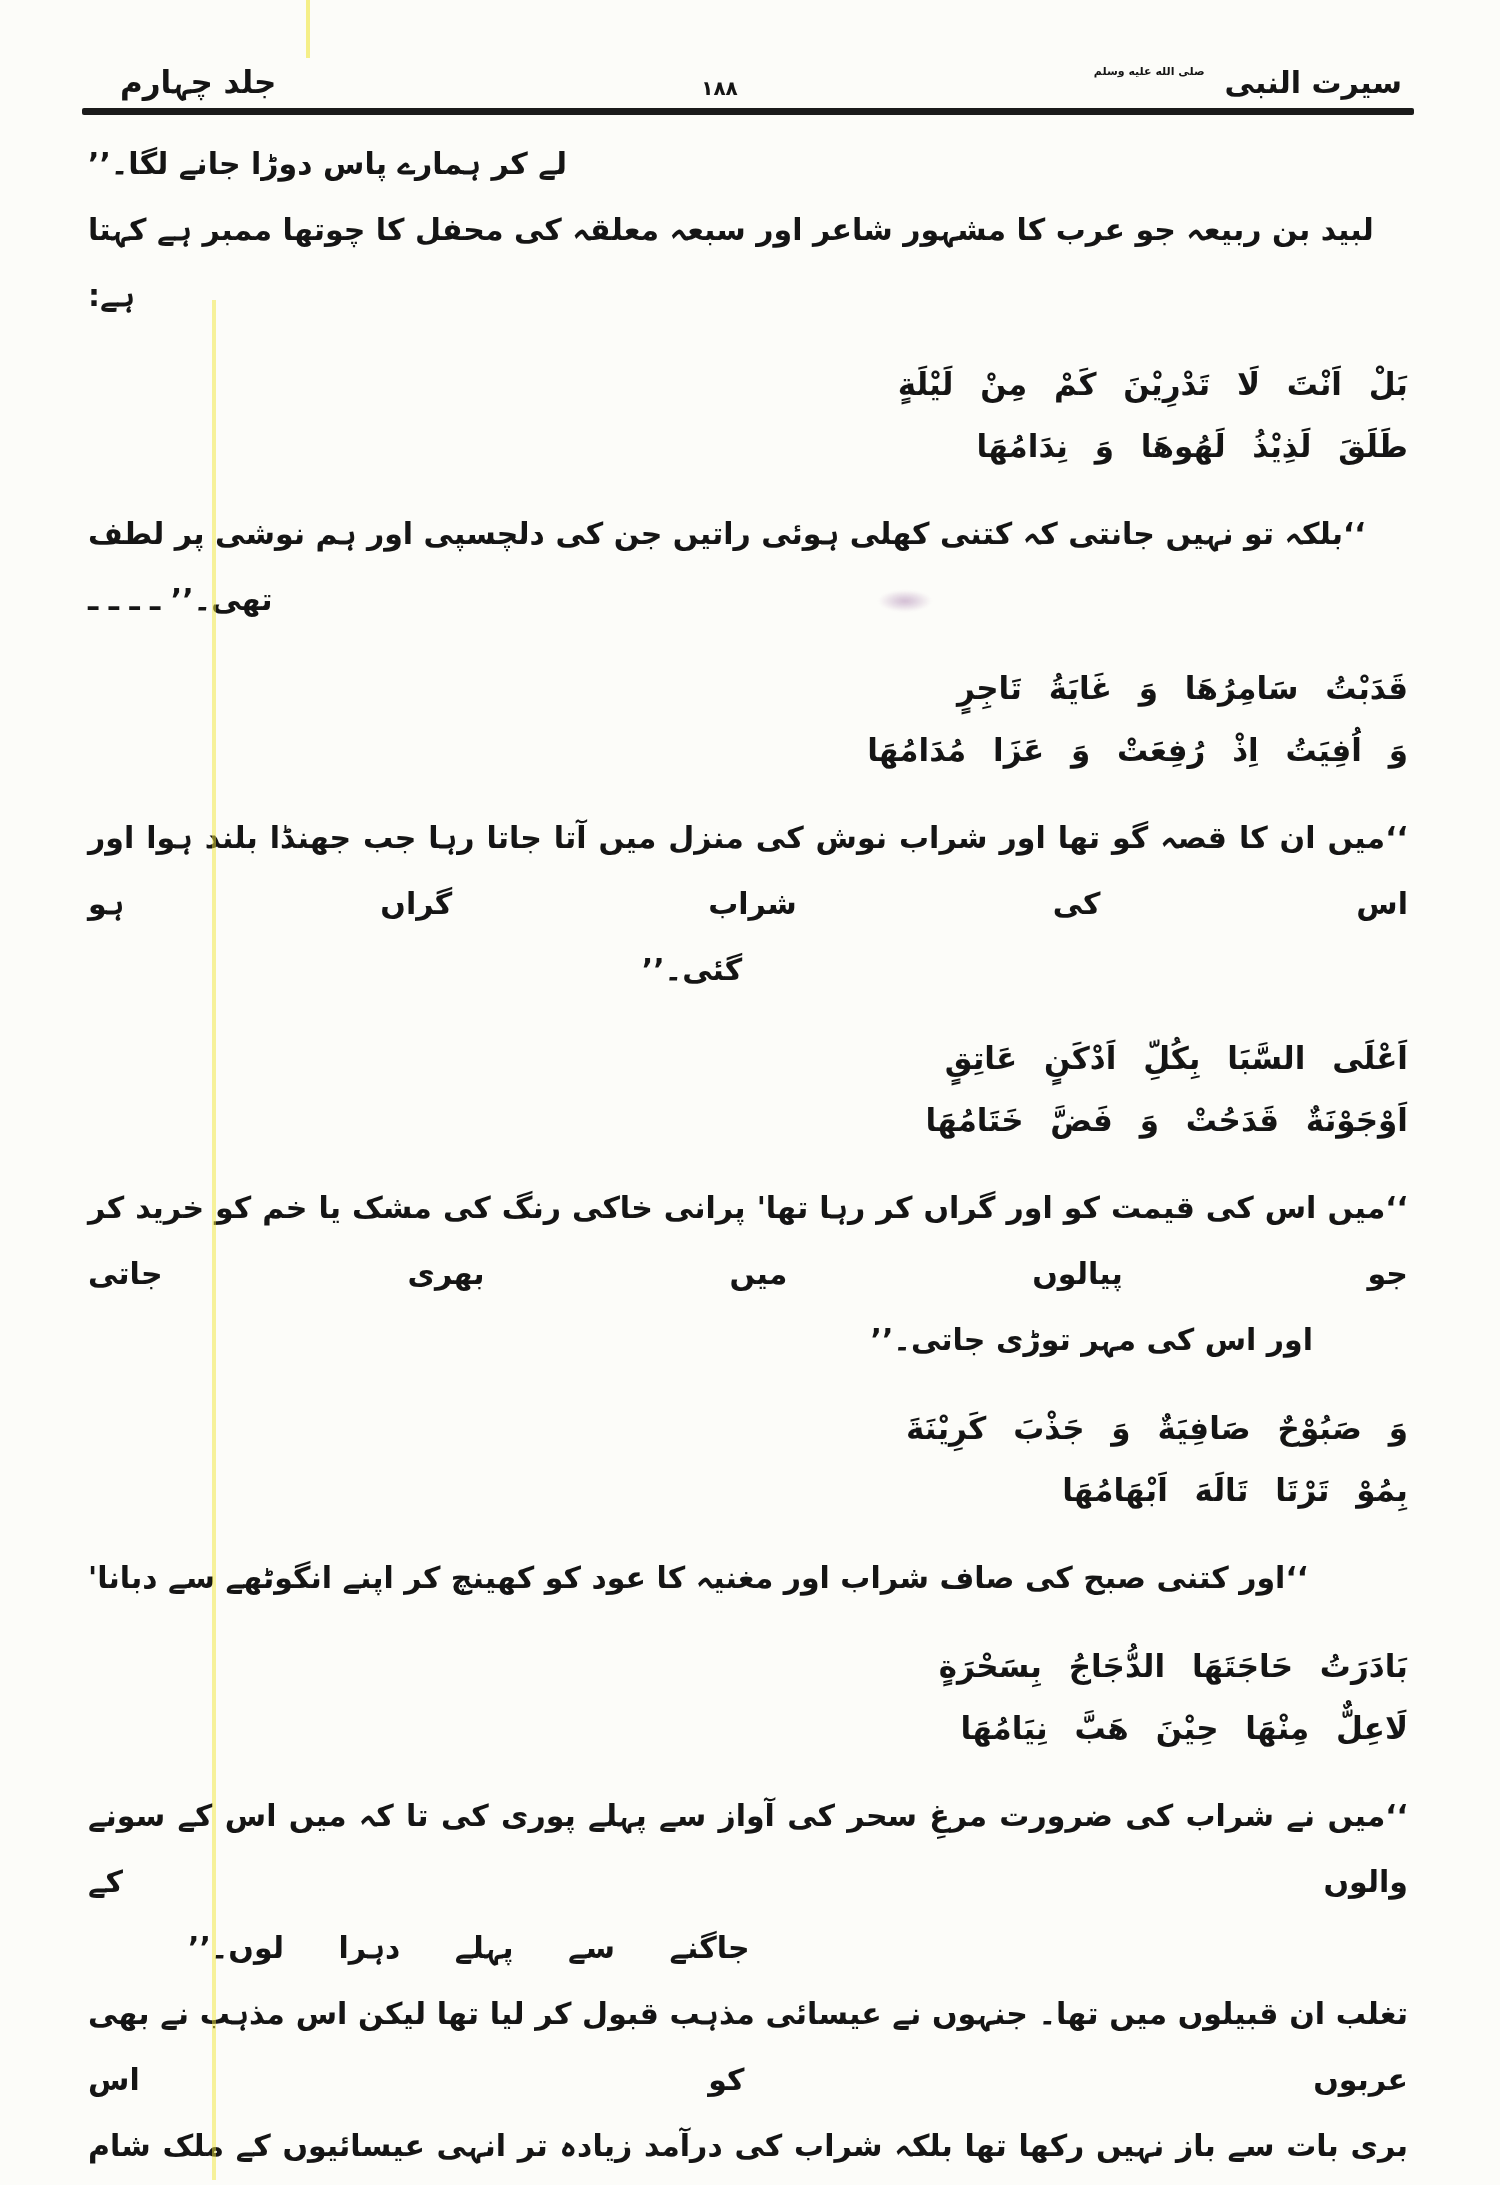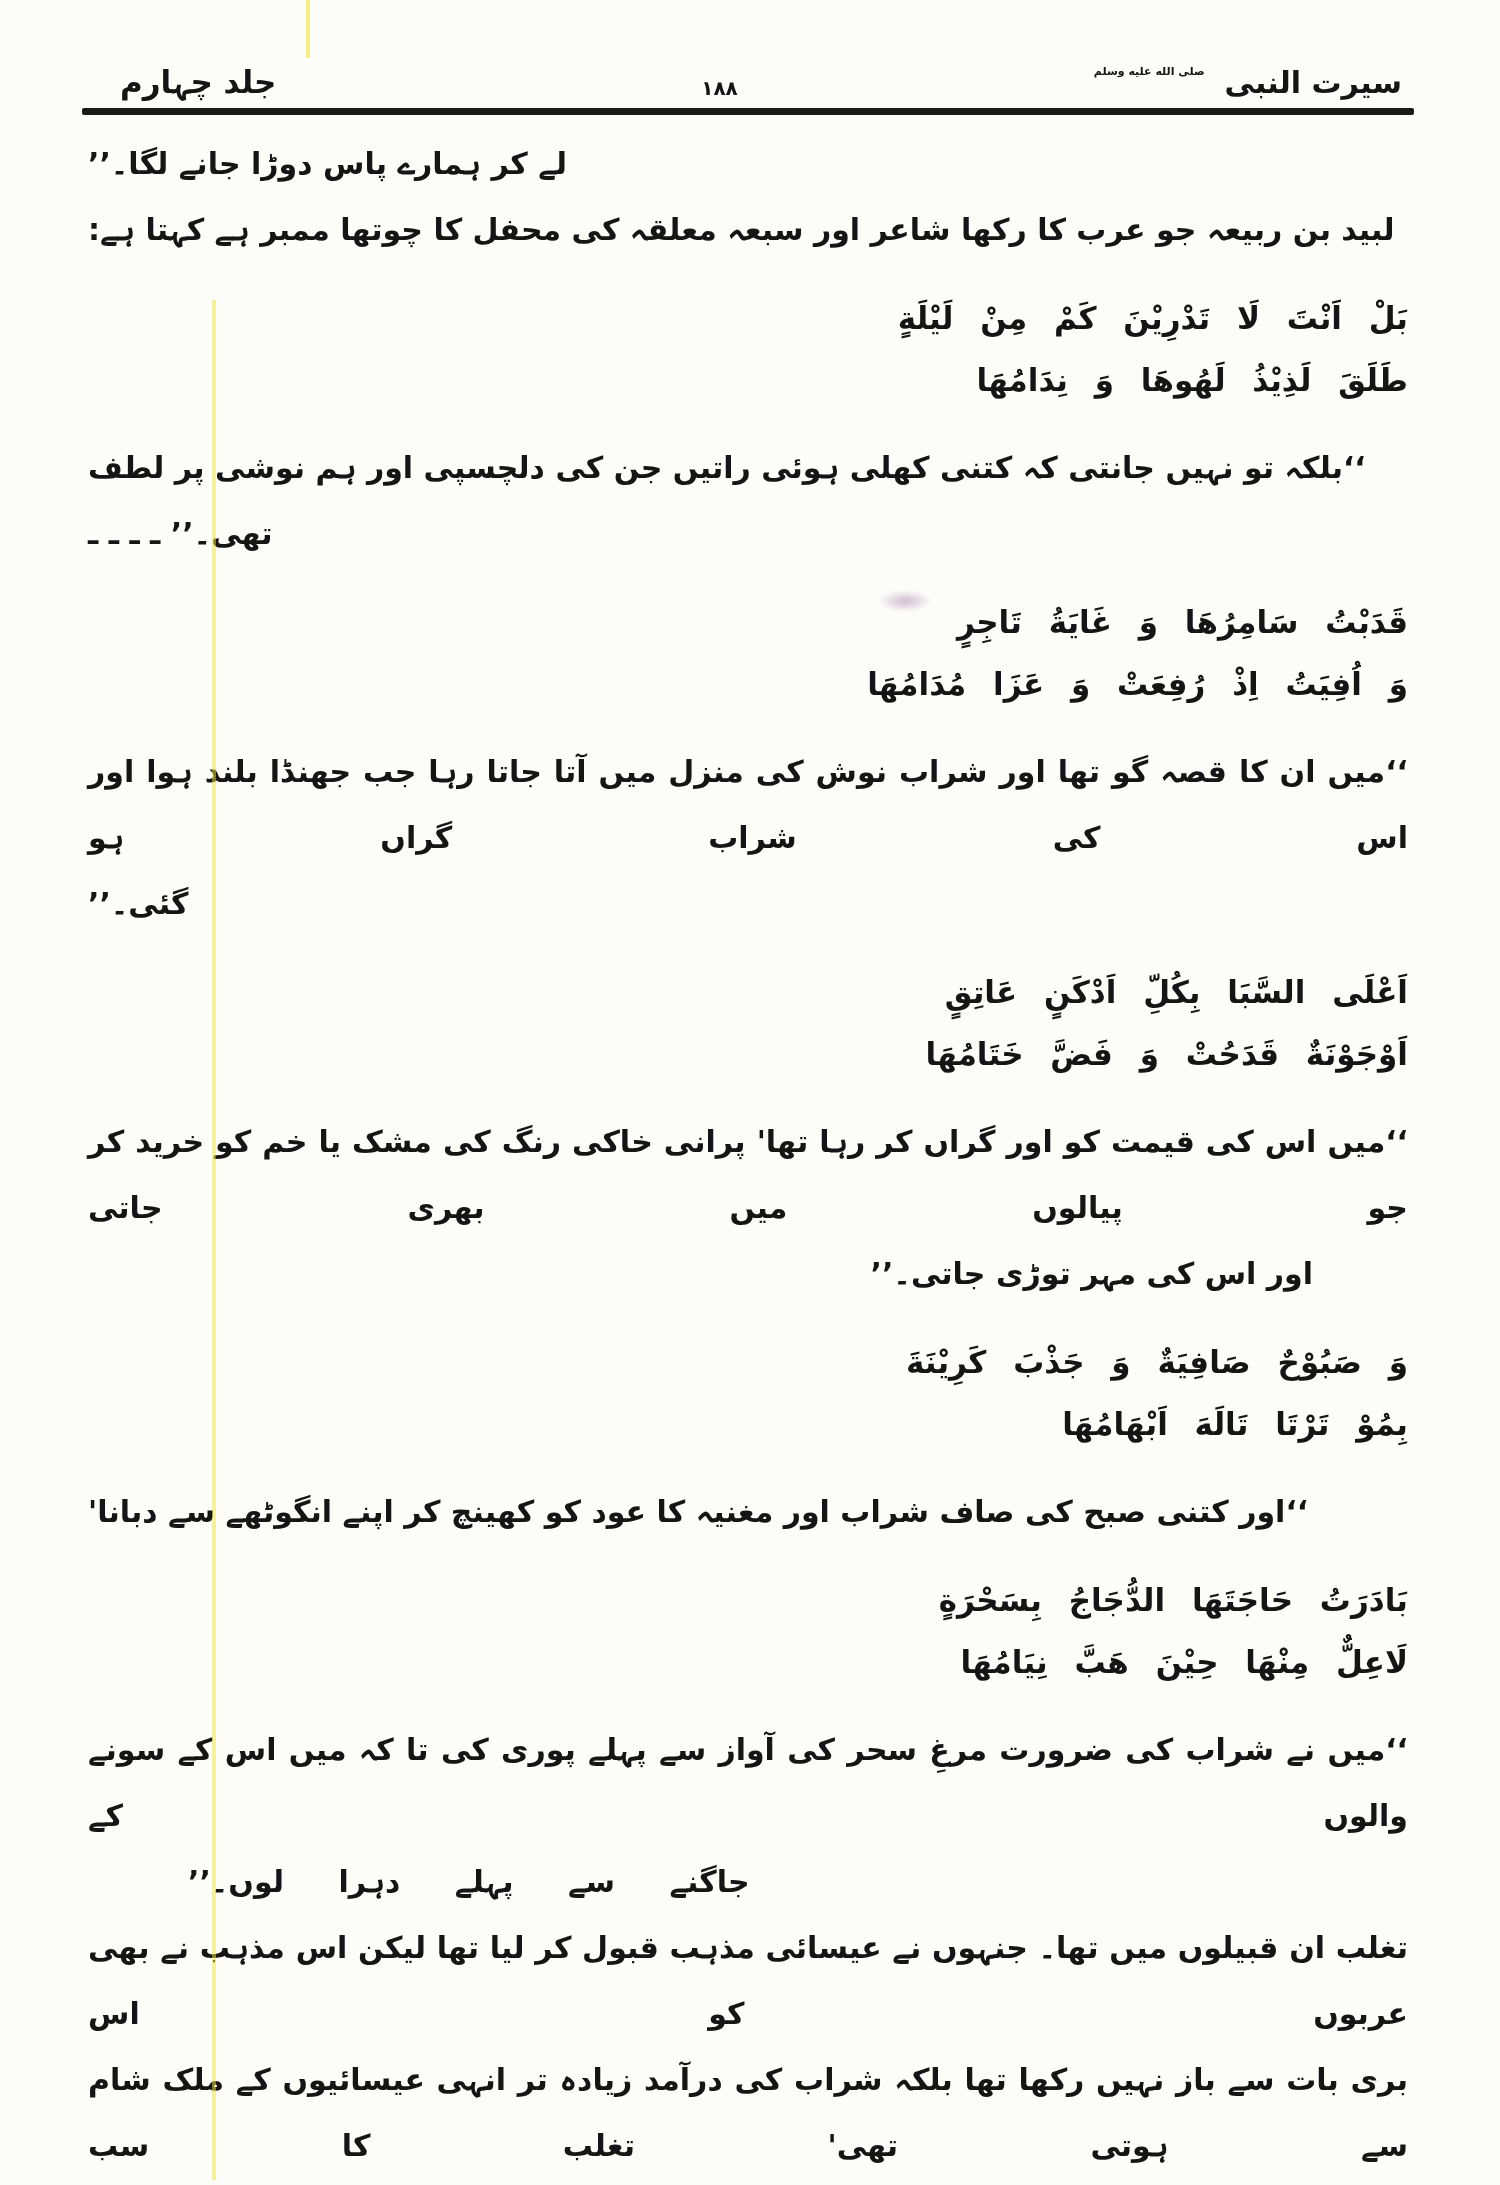--- a/index.html
+++ b/index.html
@@ -51,21 +51,21 @@
   .page-body{padding-top:16px;}
   .prose{
     font-size:30px;
     font-weight:bold;
     line-height:66px;
     color:var(--ink);
   }
   .v-right{text-align:left;}
   .v-center{text-align:left;}
   .v-justify{text-align:justify;text-align-last:justify;}
-  .v-cont-sm{text-align:left;padding-left:0;padding-right:112px;}
+  .v-cont-sm{text-align:center;padding-left:0;padding-right:112px;}
   .v-cont-sm2{text-align:right;padding-right:95px;}
   .v-left-spread{text-align:left;padding-left:100px;word-spacing:44px;}
   .verse{
     margin:24px 0;
   }
   .vline{
     font-size:31px;
     font-weight:bold;
     line-height:62px;
     word-spacing:16px;
@@ -89,21 +89,21 @@
   <div class="header">
     <div class="book-title"><span>سیرت النبی</span><span class="honorific">صلى الله عليه وسلم</span></div>
     <div class="page-number">١٨٨</div>
     <div class="volume">جلد چہارم</div>
   </div>
 
   <div class="rule"></div>
 
   <div class="page-body">
       <div class="prose v-right">لے کر ہمارے پاس دوڑا جانے لگا۔’’</div>
-      <div class="prose v-right">لبید بن ربیعہ جو عرب کا رکھا شاعر اور سبعہ معلقہ کی محفل کا چوتھا ممبر ہے کہتا ہے:</div>
+      <div class="prose v-right">لبید بن ربیعہ جو عرب کا مشہور شاعر اور سبعہ معلقہ کی محفل کا چوتھا ممبر ہے کہتا ہے:</div>
       <div class="verse">
         <div class="vline">بَلْ اَنْتَ لَا تَدْرِيْنَ كَمْ مِنْ لَيْلَةٍ</div>
         <div class="vline">طَلَقَ لَذِيْذُ لَهُوهَا وَ نِدَامُهَا</div>
       </div>
       <div class="prose v-center">‘‘بلکہ تو نہیں جانتی کہ کتنی کھلی ہوئی راتیں جن کی دلچسپی اور ہم نوشی پر لطف تھی۔’’ ـ ـ ـ ـ</div>
       <div class="verse">
         <div class="vline">قَدَبْتُ سَامِرُهَا وَ غَايَةُ تَاجِرٍ</div>
         <div class="vline">وَ اُفِيَتُ اِذْ رُفِعَتْ وَ عَزَا مُدَامُهَا</div>
       </div>
       <div class="prose v-justify">‘‘میں ان کا قصہ گو تھا اور شراب نوش کی منزل میں آتا جاتا رہا جب جھنڈا بلند ہوا اور اس کی شراب گراں ہو</div>

